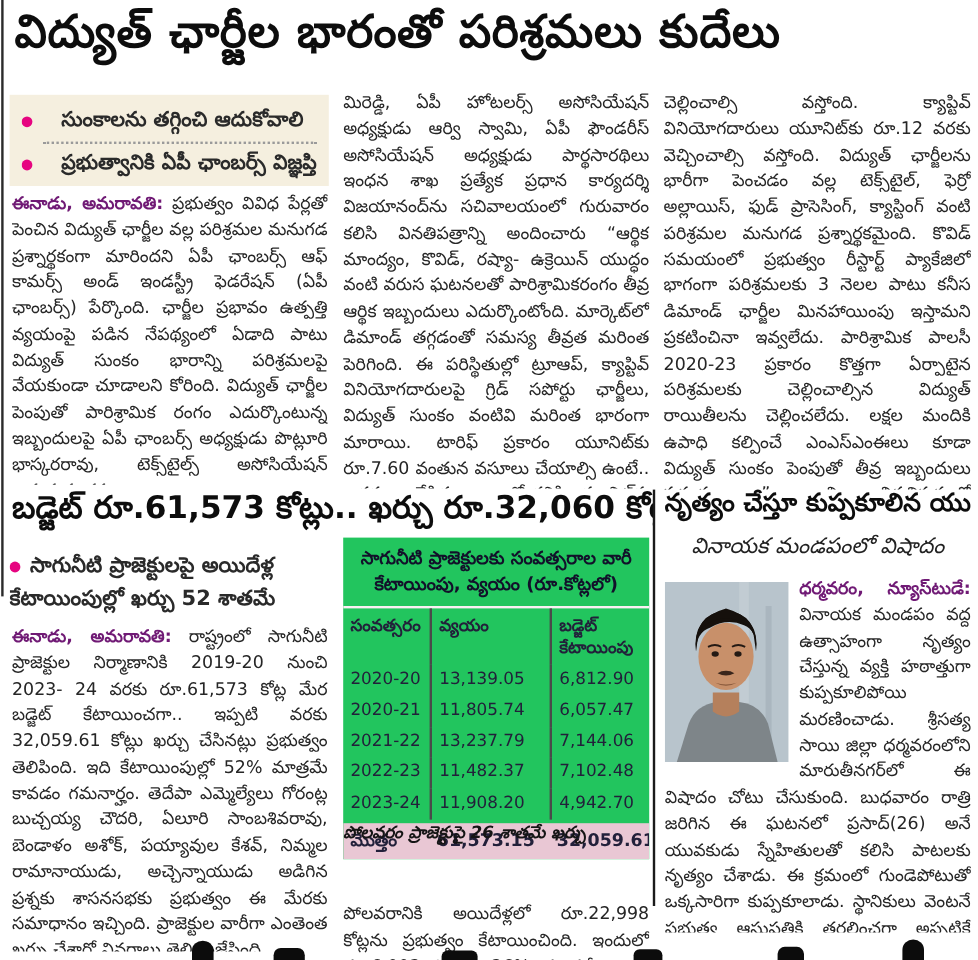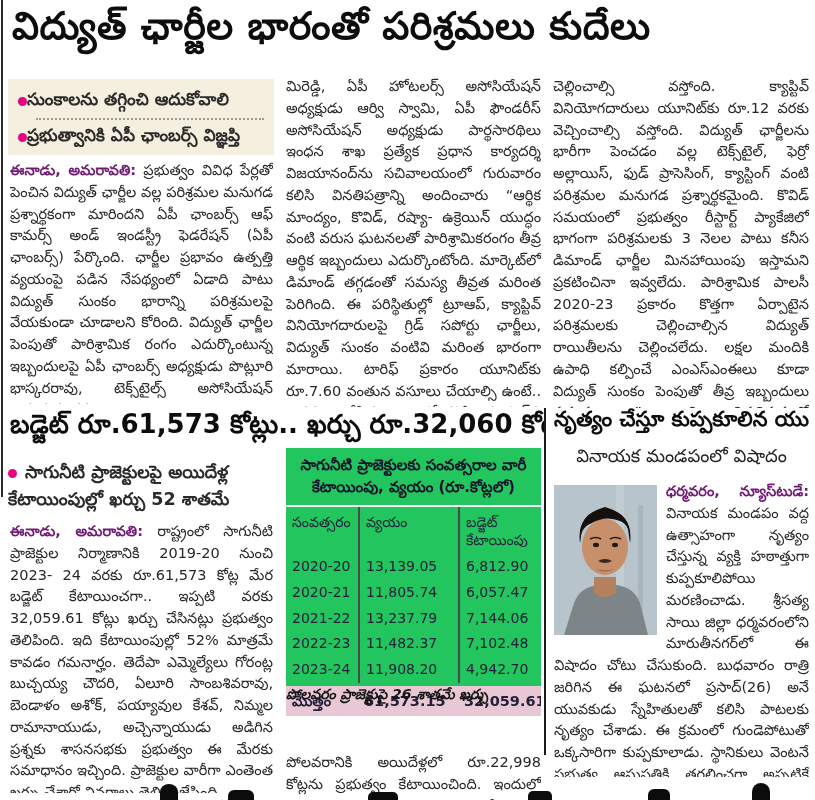--- a/index.html
+++ b/index.html
@@ -16,21 +16,21 @@
   .main-headline {
     position: absolute; left: 12px; top: 4px; width: 794px; height: 66px;
     font-size: 38px; font-weight: 800; color: #0d0d0d;
     letter-spacing: 0.5px; white-space: nowrap; overflow: hidden;
   }
   .bullet-box {
     position: absolute; left: 8px; top: 79px; width: 266px; height: 76px;
     background: #f5efdf; padding: 8px 10px 6px 10px; overflow: hidden;
   }
   .bullet-row {
-    display: flex; align-items: center; gap: 0;
+    display: flex; align-items: center; gap: 24px;
     font-size: 17px; font-weight: 600; color: #2a2a2a;
     height: 28px; white-space: nowrap; overflow: hidden;
   }
   .dot {
     flex: 0 0 auto; width: 9px; height: 9px; border-radius: 50%;
     background: #e60480;
   }
   .dotted-sep {
     border-top: 2px dotted #9a9a9a; margin: 3px 0 3px 18px;
   }
@@ -64,21 +64,21 @@
   .t-title {
     padding: 7px 8px 6px 8px; text-align: center;
     font-size: 15px; font-weight: 700; color: #12102a; line-height: 1.45;
     border-bottom: 2px solid #faf0f4;
   }
   .t-grid { display: grid; grid-template-columns: 72px 100px 83px; }
   .t-cell {
     padding: 2px 6px; font-size: 14px; color: #22203a; line-height: 1.55;
     white-space: nowrap; overflow: hidden;
   }
-  .t-head { font-weight: 400; padding-top: 6px; padding-bottom: 4px; line-height: 1.35; white-space: normal; }
+  .t-head { font-weight: 700; padding-top: 6px; padding-bottom: 4px; line-height: 1.35; white-space: normal; }
   .t-grid .b-left { border-left: 2px solid #4a4a4a; }
   .t-total {
     display: grid; grid-template-columns: 72px 100px 83px;
     background: #e9c7d4; font-weight: 700; margin-top: 3px;
   }
   .t-total .t-cell { padding-top: 4px; padding-bottom: 4px; font-size: 14.5px; }
   .pol-subhead {
     position: absolute; left: 286px; top: 686px; width: 255px; height: 26px;
     font-style: italic; font-weight: 700; font-size: 14px; color: #151515;
     white-space: nowrap; overflow: hidden;
@@ -92,21 +92,21 @@
     background: #1a1a1a;
   }
   .dance-headline {
     position: absolute; left: 554px; top: 407px; width: 255px; height: 34px;
     font-size: 21px; font-weight: 800; color: #0d0d0d; text-align: center;
     white-space: nowrap; overflow: hidden;
   }
   .dance-subhead {
     position: absolute; left: 554px; top: 445px; width: 255px; height: 32px;
     font-size: 18px; font-weight: 500; color: #222; text-align: center;
-    white-space: nowrap; overflow: hidden;
+    white-space: nowrap; overflow: hidden; font-style: italic;
   }
   .dance-body {
     position: absolute; left: 554px; top: 481px; width: 255px; height: 296px;
   }
   .photo-wrap {
     float: left; width: 103px; height: 150px; margin: 4px 9px 4px 0;
     background: #b7c3cb; overflow: hidden;
   }
   .photo-wrap svg { display: block; }
 

